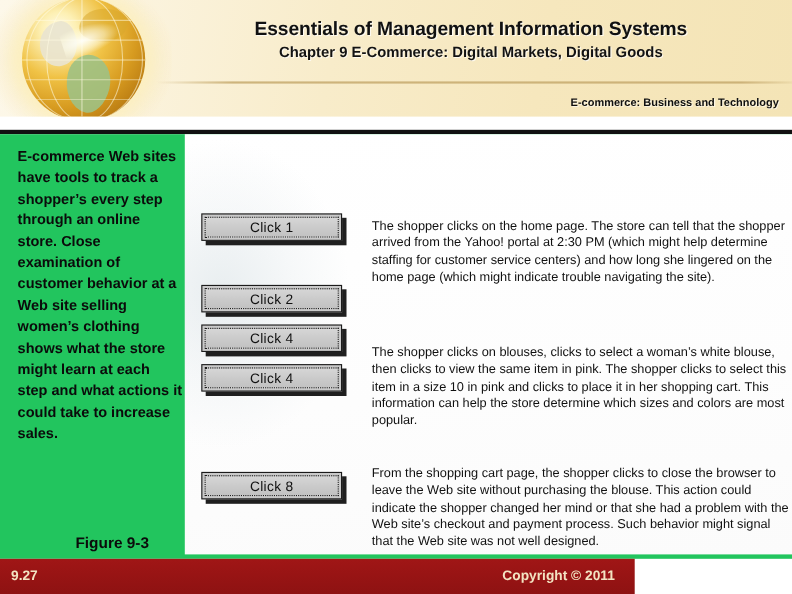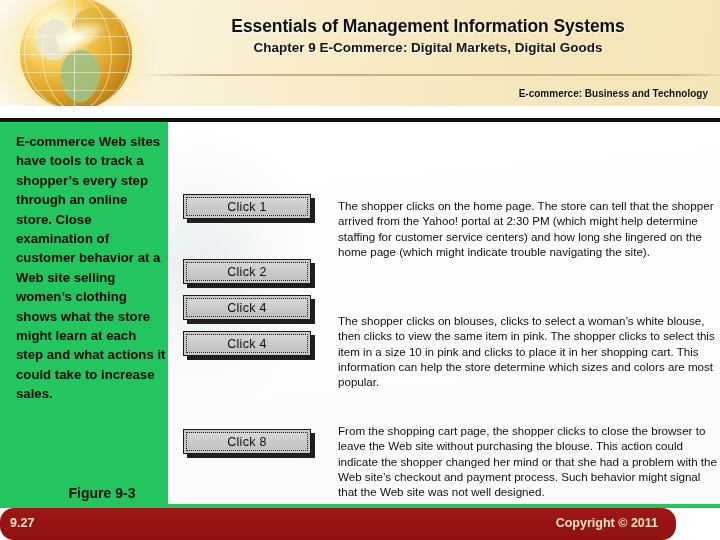--- a/index.html
+++ b/index.html
@@ -238,23 +238,22 @@
     line-height: 15.3px;
     color: #101010;
     text-align: left;
     margin-top: 24px;
   }
 
   
   .footer {
     position: absolute;
     left: 0; top: 508px;
-    width: 676px; height: 32px;
+    width: 577px; height: 32px;
     background: linear-gradient(to bottom, #a01616 0%, #981414 45%, #8e1212 100%);
-    border-radius: 14px;
   }
   .footer-left {
     position: absolute;
     left: 10px; top: 8px;
     font-size: 12.5px;
     font-weight: bold;
     color: #f3e3c2;
   }
   .footer-right {
     position: absolute;

